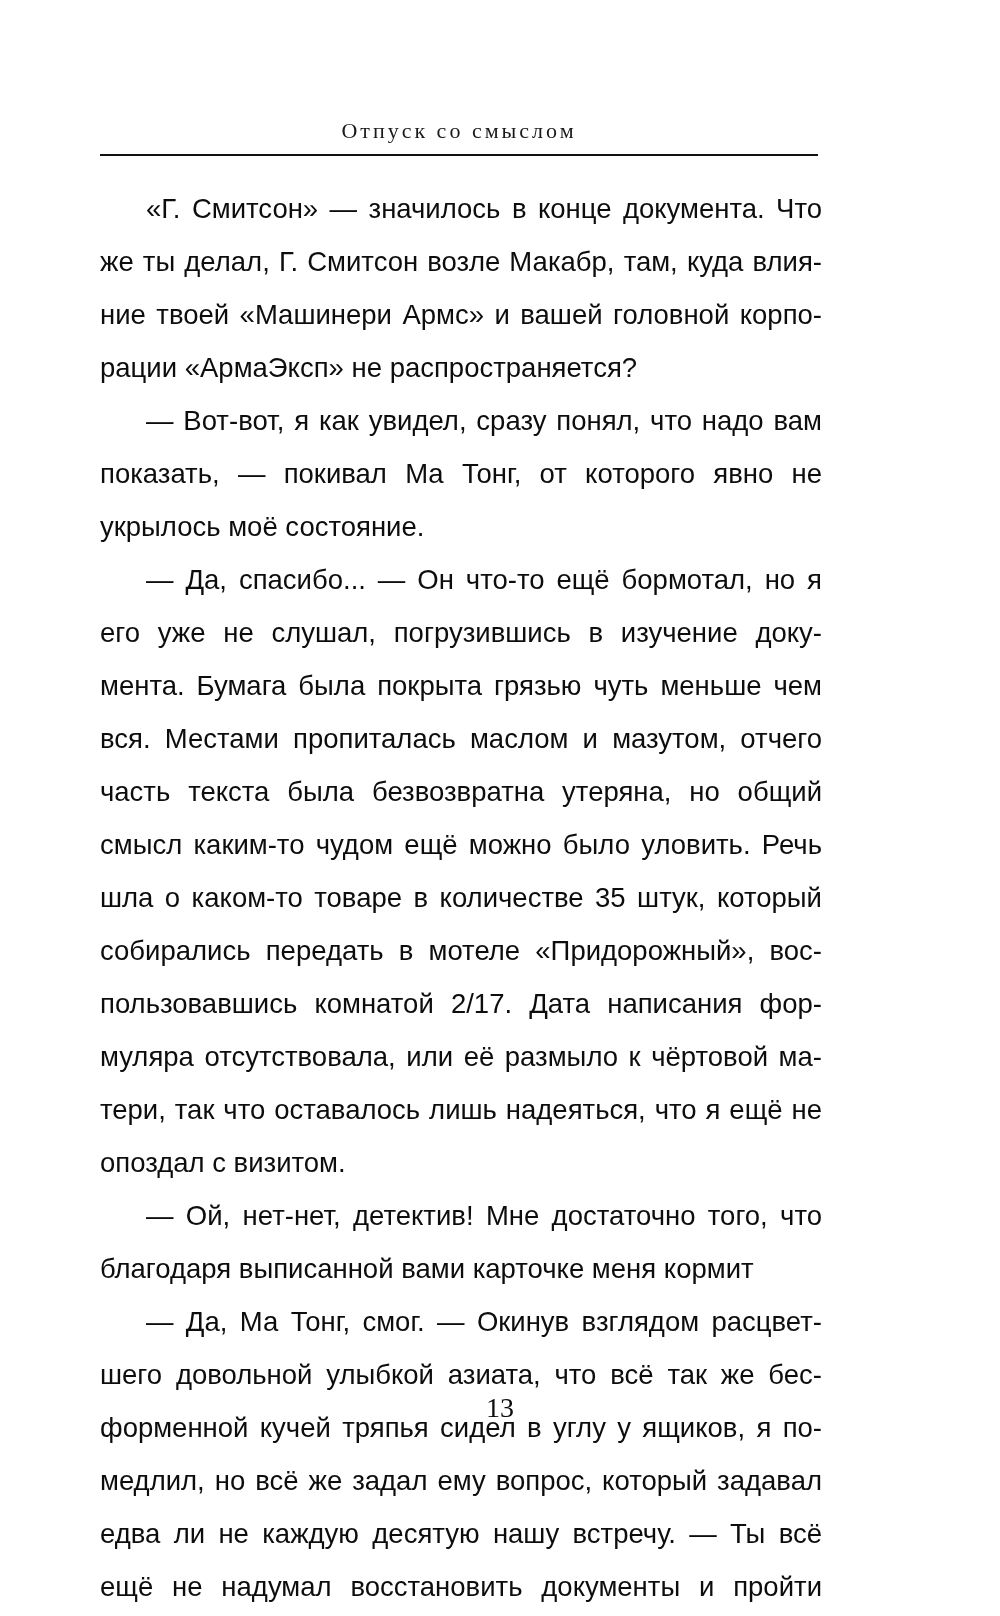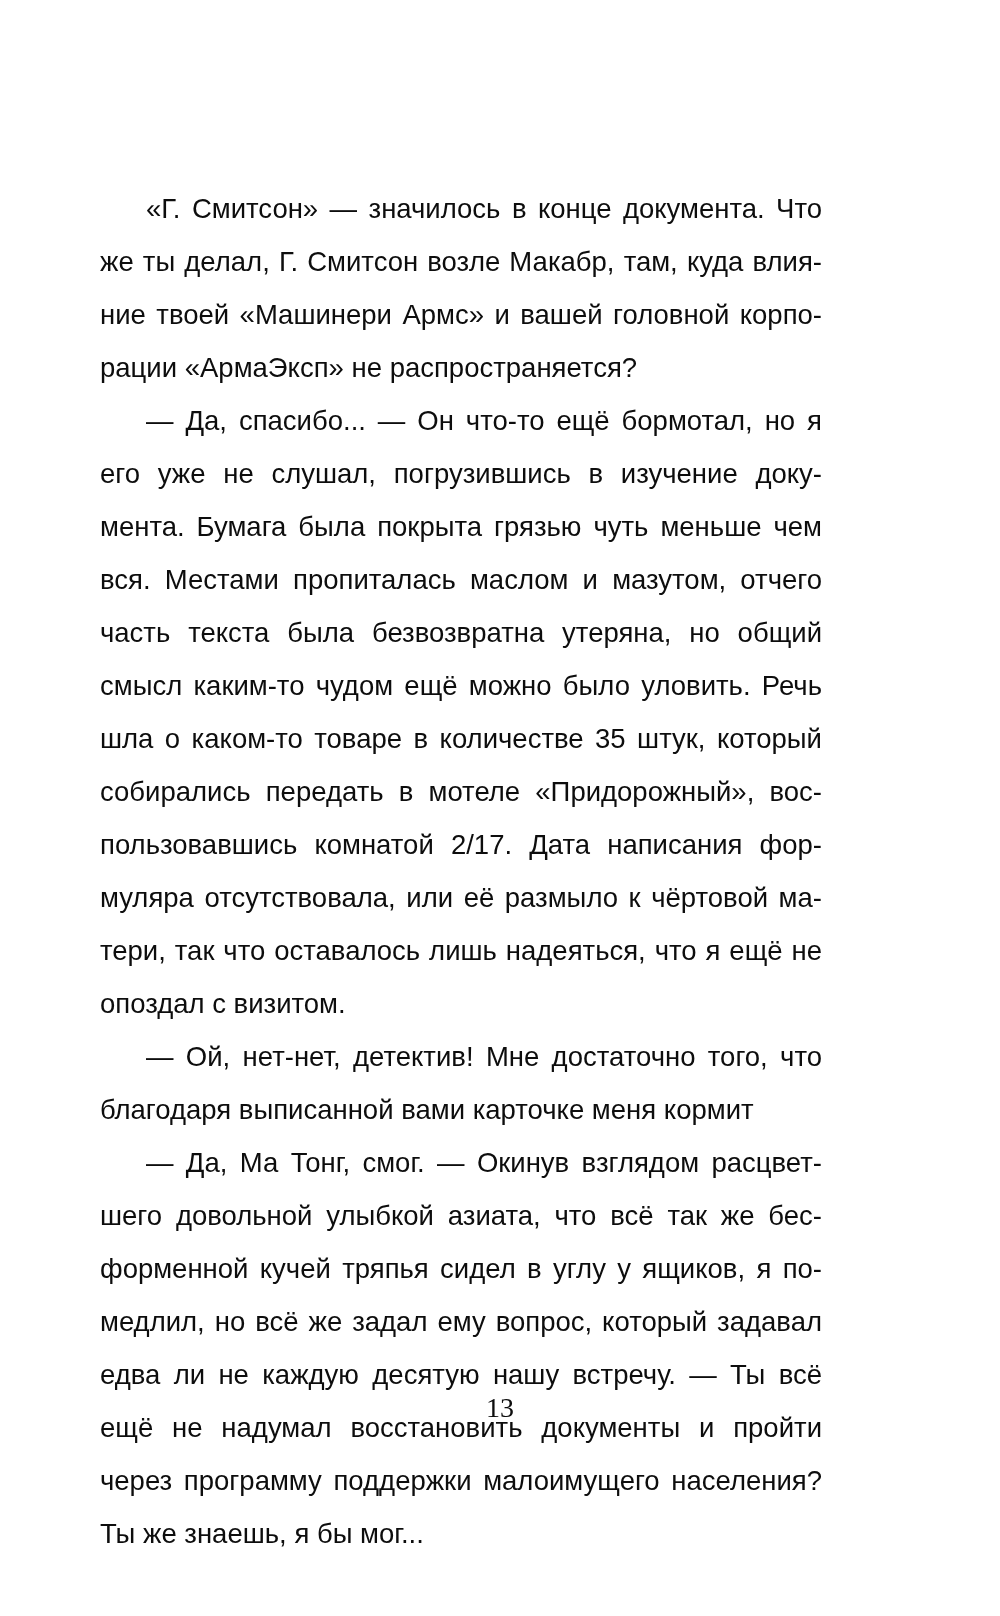--- a/index.html
+++ b/index.html
@@ -65,23 +65,28 @@
     font-family: "Liberation Serif", serif;
     font-size: 28px;
     color: #0d0d0d;
   }
 </style>
 </head>
 <body>
 
 <div class="page">
 
+  <div class="header-area">
+    <div class="running-head">Отпуск со смыслом</div>
+    <div class="header-rule"></div>
+  </div>
 
   <div class="body-area">
     <p class="para">«Г. Смитсон» — значилось в конце документа. Что же ты делал, Г. Смитсон возле Макабр, там, куда влия­ние твоей «Машинери Армс» и вашей головной корпо­рации «АрмаЭксп» не распространяется?</p>
+    <p class="para">— Вот-вот, я как увидел, сразу понял, что надо вам показать, — покивал Ма Тонг, от которого явно не укрылось моё состояние.</p>
     <p class="para">— Да, спасибо... — Он что-то ещё бормотал, но я его уже не слушал, погрузившись в изучение доку­мента. Бумага была покрыта грязью чуть меньше чем вся. Местами пропиталась маслом и мазутом, отчего часть текста была безвозвратна утеряна, но общий смысл каким-то чудом ещё можно было уловить. Речь шла о каком-то товаре в количестве 35 штук, который собирались передать в мотеле «Придорожный», вос­пользовавшись комнатой 2/17. Дата написания фор­муляра отсутствовала, или её размыло к чёртовой ма­тери, так что оставалось лишь надеяться, что я ещё не опоздал с визитом.</p>
     <p class="para">— Ой, нет-нет, детектив! Мне достаточно того, что благодаря выписанной вами карточке меня кормит</p>
     <p class="para">— Да, Ма Тонг, смог. — Окинув взглядом расцвет­шего довольной улыбкой азиата, что всё так же бес­форменной кучей тряпья сидел в углу у ящиков, я по­медлил, но всё же задал ему вопрос, который задавал едва ли не каждую десятую нашу встречу. — Ты всё ещё не надумал восстановить документы и пройти через программу поддержки малоимущего населения? Ты же знаешь, я бы мог...</p>
   </div>
 
   <div class="folio">13</div>
 
 </div>
 
 </body></html>

